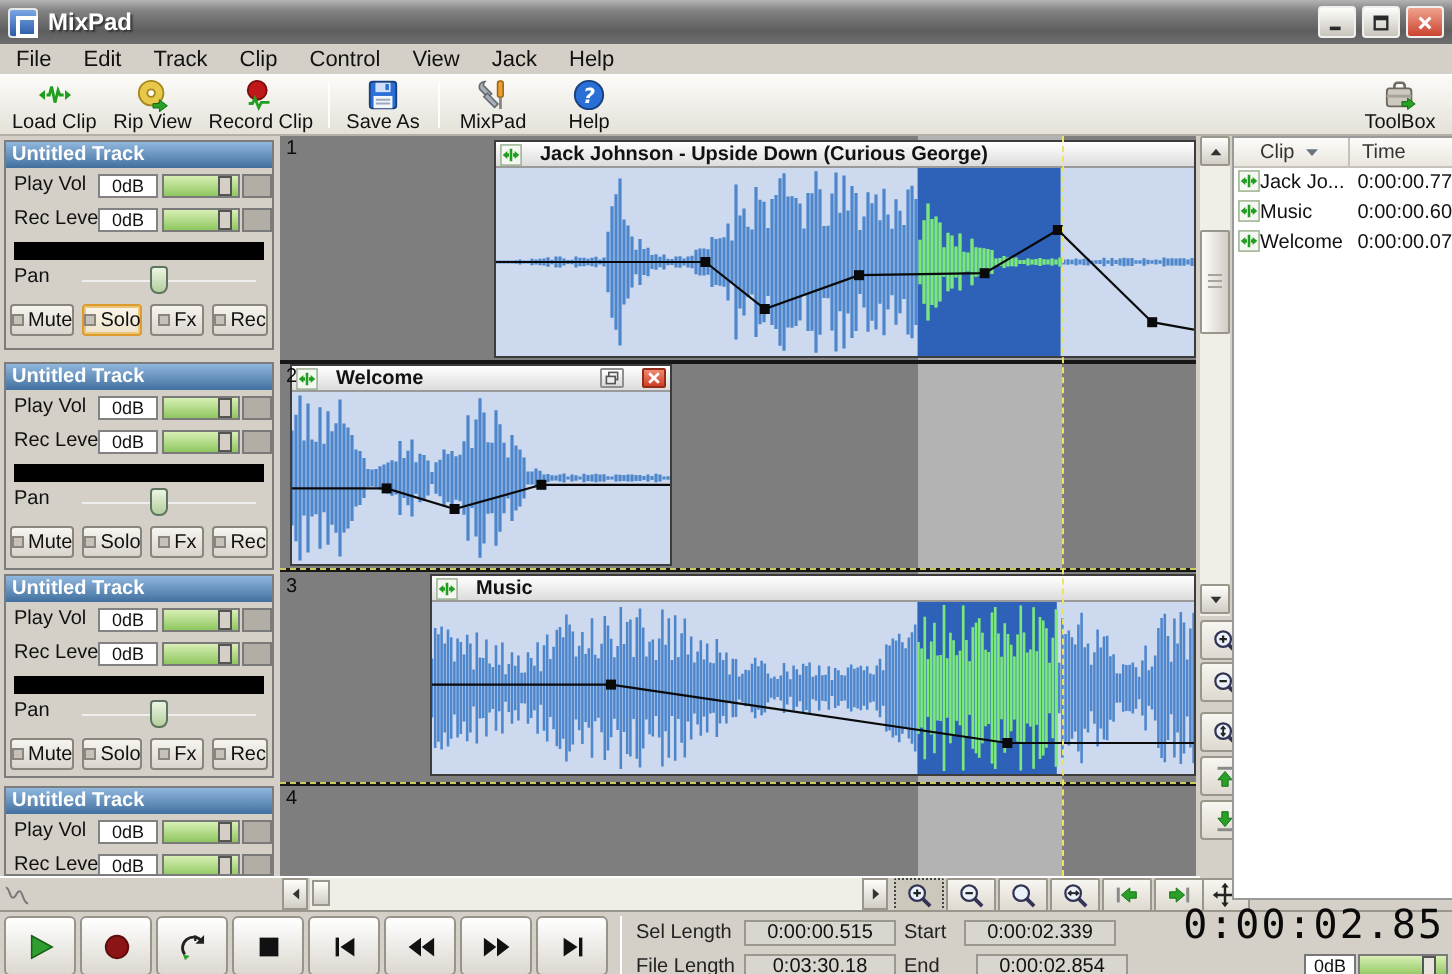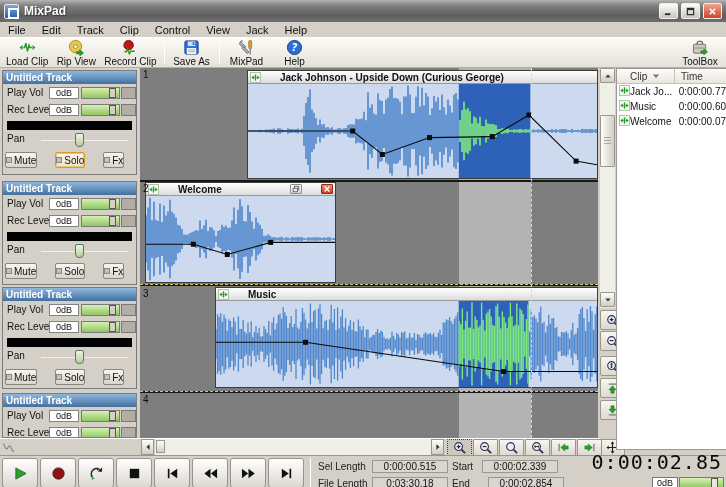--- a/index.html
+++ b/index.html
@@ -53,36 +53,36 @@
   .t-handle { position:absolute; left:27px; top:0; width:7px; height:10px; background:#d4d0c8;
     border:1px solid #555; }
   .t-cap { position:absolute; left:118px; top:1px; width:15px; height:12px; background:#b2aea6;
     border:1px solid #7a7a7a; }
   .t-meter { height:9px; margin:3px 4px 0 4px; background:#000; }
   .t-pan-row { position:relative; height:17px; margin-top:2px; }
   .pan-groove { position:absolute; left:38px; right:8px; top:8px; height:1px; background:#8a8a8a;
     border-bottom:1px solid #efefef; }
   .pan-thumb { position:absolute; left:72px; top:1px; width:9px; height:14px;
     background:linear-gradient(#ecf4e2,#b4cf9e); border:1px solid #5d7560; border-radius:2px 2px 4px 4px; }
-  .t-btns { display:flex; gap:18px; margin:3px 2px 0 2px;justify-content:space-between; }
+  .t-btns { display:flex; gap:4px; margin:3px 2px 0 2px;justify-content:space-between; }
   .t-btn { flex:1; height:16px; border:1px solid #8a867e; border-radius:2px;
     background:linear-gradient(#f7f5f0,#d9d5cd); font-size:10px; display:flex; align-items:center;
     justify-content:center; gap:2px; }
   .t-btn .led { width:6px; height:6px; background:#c6c2ba; border:1px solid #8a867e; flex:none; }
   .t-btn.active { border-color:#dd9b2e; box-shadow:inset 0 0 0 1px #ecc478; background:linear-gradient(#fbf7ec,#ece2cc); }
 
   
   .clip-area { position:absolute; left:140px; top:68px; width:458px; height:370px; background:#7e7e7e; overflow:hidden; }
   .sel-column { position:absolute; left:319px; top:0; width:72px; height:370px; background:#b3b3b3; }
   .lane-sep { position:absolute; left:0; width:100%; height:2px; background:#171717; }
   .lane-sep.marked { border-top:1px dashed #cbcb5e; }
   .lane-num { position:absolute; left:3px; font-size:10px; color:#0d0d0d; z-index:6; }
   .clip { position:absolute; border:1px solid #3c3c3c; background:#cdd9ee; z-index:5; }
   .clip-header { height:13px; background:linear-gradient(#ffffff,#dcdcdc); border-bottom:1px solid #9a9a9a;
-    display:flex; align-items:center; gap:19px; padding:0 2px; font-size:10px; font-weight:bold; white-space:nowrap; overflow:hidden; }
+    display:flex; align-items:center; gap:9px; padding:0 2px; font-size:10px; font-weight:bold; white-space:nowrap; overflow:hidden; }
   .clip-title { flex:1; overflow:hidden; text-overflow:ellipsis; }
   .clip-hdr-btn { width:12px; height:10px; border:1px solid #8f8f8f; border-radius:1px;
     background:linear-gradient(#ffffff,#d8d8d8); flex:none; display:flex; align-items:center; justify-content:center; }
   .clip-hdr-btn.close { background:linear-gradient(#ef8a72,#cf3f28); border-color:#962c18; }
   .clip-wave { position:relative; width:100%; }
   .clip-wave svg { display:block; }
   .cursor-line { position:absolute; left:391px; top:0; height:370px; width:0;
     border-left:1px dashed #e9e464; z-index:40; }
 
   

